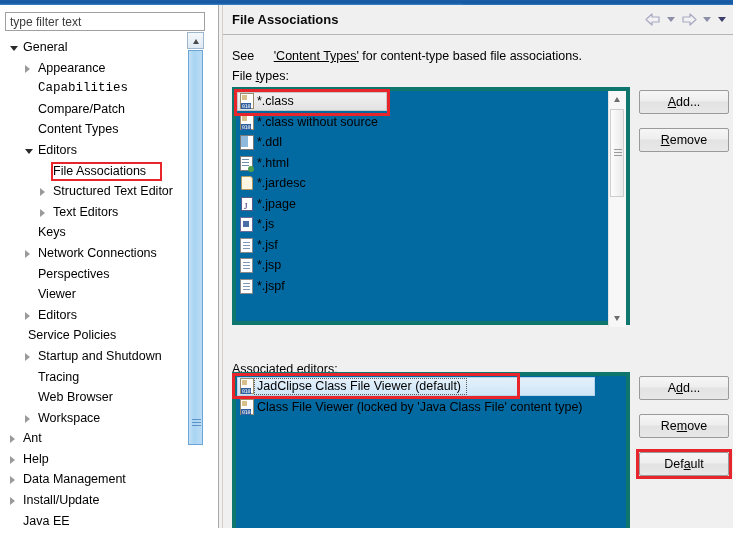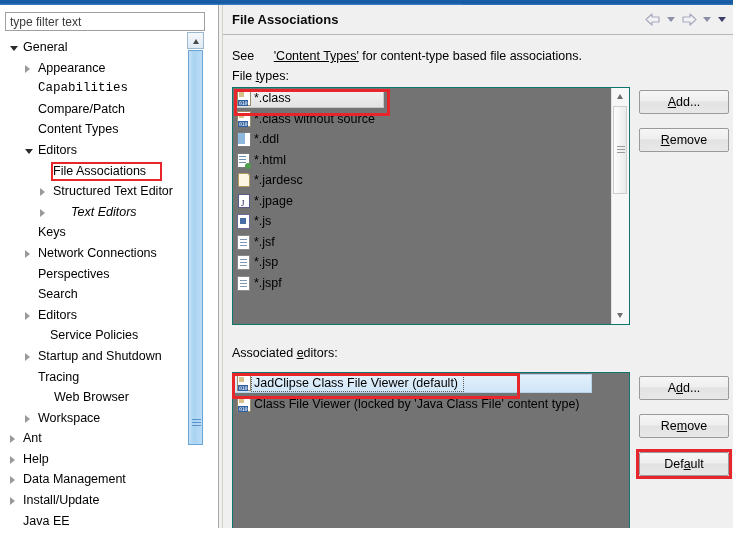--- a/index.html
+++ b/index.html
@@ -209,22 +209,22 @@
     position: absolute;
     font-size: 12.5px;
     color: #000;
   }
   .ul { text-decoration: underline; }
 
   
   .listbox {
     position: absolute;
     box-sizing: border-box;
-    background: #737373;
-    border: 1px solid #0f766e;
+    background: #0369a1;
+    border: 4px solid #0f766e;
   }
   .list-rows {
     position: absolute;
     left: 0; top: 0;
     right: 0; bottom: 0;
     overflow: hidden;
   }
   .list-row {
     position: relative;
     height: 20.5px;
@@ -460,30 +460,30 @@
     <input class="filter-box" type="text" placeholder="type filter text" style="">
     <div class="tree" id="tree">
         <div class="tree-row"><span class="twisty expanded" style="left: 10px;"></span><span class="tree-label" style="margin-left: 23px;">General</span></div>
         <div class="tree-row"><span class="twisty collapsed" style="left: 25px;"></span><span class="tree-label" style="margin-left: 38px;">Appearance</span></div>
         <div class="tree-row"><span class="tree-label" style="margin-left: 38px; font-family: Liberation Mono, monospace;">Capabilities</span></div>
         <div class="tree-row"><span class="tree-label" style="margin-left: 38px;">Compare/Patch</span></div>
         <div class="tree-row"><span class="tree-label" style="margin-left: 38px;">Content Types</span></div>
         <div class="tree-row"><span class="twisty expanded" style="left: 25px;"></span><span class="tree-label" style="margin-left: 38px;">Editors</span></div>
         <div class="tree-row"><span class="tree-label" style="margin-left: 53px;">File Associations</span></div>
         <div class="tree-row"><span class="twisty collapsed" style="left: 40px;"></span><span class="tree-label" style="margin-left: 53px;">Structured Text Editor</span></div>
-        <div class="tree-row"><span class="twisty collapsed" style="left: 40px;"></span><span class="tree-label" style="margin-left: 71px; font-style: italic;">Text Editors</span></div>
+        <div class="tree-row"><span class="twisty collapsed" style="left: 40px;"></span><span class="tree-label" style="margin-left: 53px;">Text Editors</span></div>
         <div class="tree-row"><span class="tree-label" style="margin-left: 38px;">Keys</span></div>
         <div class="tree-row"><span class="twisty collapsed" style="left: 25px;"></span><span class="tree-label" style="margin-left: 38px;">Network Connections</span></div>
         <div class="tree-row"><span class="tree-label" style="margin-left: 38px;">Perspectives</span></div>
-        <div class="tree-row"><span class="tree-label" style="margin-left: 38px;">Search</span></div>
+        <div class="tree-row"><span class="tree-label" style="margin-left: 38px;">Viewer</span></div>
         <div class="tree-row"><span class="twisty collapsed" style="left: 25px;"></span><span class="tree-label" style="margin-left: 38px;">Editors</span></div>
-        <div class="tree-row"><span class="tree-label" style="margin-left: 50px; text-align: center;">Service Policies</span></div>
+        <div class="tree-row"><span class="tree-label" style="margin-left: 28px; text-align: center;">Service Policies</span></div>
         <div class="tree-row"><span class="twisty collapsed" style="left: 25px;"></span><span class="tree-label" style="margin-left: 38px;">Startup and Shutdown</span></div>
         <div class="tree-row"><span class="tree-label" style="margin-left: 38px;">Tracing</span></div>
-        <div class="tree-row"><span class="tree-label" style="margin-left: 54px;">Web Browser</span></div>
+        <div class="tree-row"><span class="tree-label" style="margin-left: 38px;">Web Browser</span></div>
         <div class="tree-row"><span class="twisty collapsed" style="left: 25px;"></span><span class="tree-label" style="margin-left: 38px;">Workspace</span></div>
         <div class="tree-row"><span class="twisty collapsed" style="left: 10px;"></span><span class="tree-label" style="margin-left: 23px;">Ant</span></div>
         <div class="tree-row"><span class="twisty collapsed" style="left: 10px;"></span><span class="tree-label" style="margin-left: 23px;">Help</span></div>
         <div class="tree-row"><span class="twisty collapsed" style="left: 10px;"></span><span class="tree-label" style="margin-left: 23px;">Data Management</span></div>
         <div class="tree-row"><span class="twisty collapsed" style="left: 10px;"></span><span class="tree-label" style="margin-left: 23px;">Install/Update</span></div>
         <div class="tree-row"><span class="tree-label" style="margin-left: 23px;">Java EE</span></div>
       </div>
     <div class="tree-highlight" id="tree-highlight" style="left: 51px; top: 156.6px; width: 111px; height: 19px;"></div>
   </div>
 
@@ -555,21 +555,21 @@
     </div>
     <div class="box-highlight" style="left:11px; top:84px; width:156px; height:27px;"></div>
 
     <div class="btn" style="left:416px; top:85px;">
       <span></span><span class="ul">A</span><span>dd...</span>
     </div>
     <div class="btn" style="left:416px; top:123px;">
       <span></span><span class="ul">R</span><span>emove</span>
     </div>
 
-    <div class="section-label" style="left:9px; top:341px;">
+    <div class="section-label" style="left:9px; top:357px;">
       <span>Associated </span><span class="ul">e</span><span>ditors:</span>
     </div>
 
     <div class="listbox" style="left:9px; top:367px; width:398px; height:162px; border-bottom:none;">
       <div class="list-rows" id="editors-rows">
           <span class="row-selected-blue" style="top: 1px; width: 358px;"></span>
           <span class="focus-dots" style="top: 2px; left: 18px; width: 213px;"></span>
           <div class="list-row"><span class="ic"><span class="icon-class"></span></span><span class="txt">JadClipse Class File Viewer (default)</span></div>
           <div class="list-row"><span class="ic"><span class="icon-class"></span></span><span class="txt">Class File Viewer (locked by 'Java Class File' content type)</span></div>
         </div>

